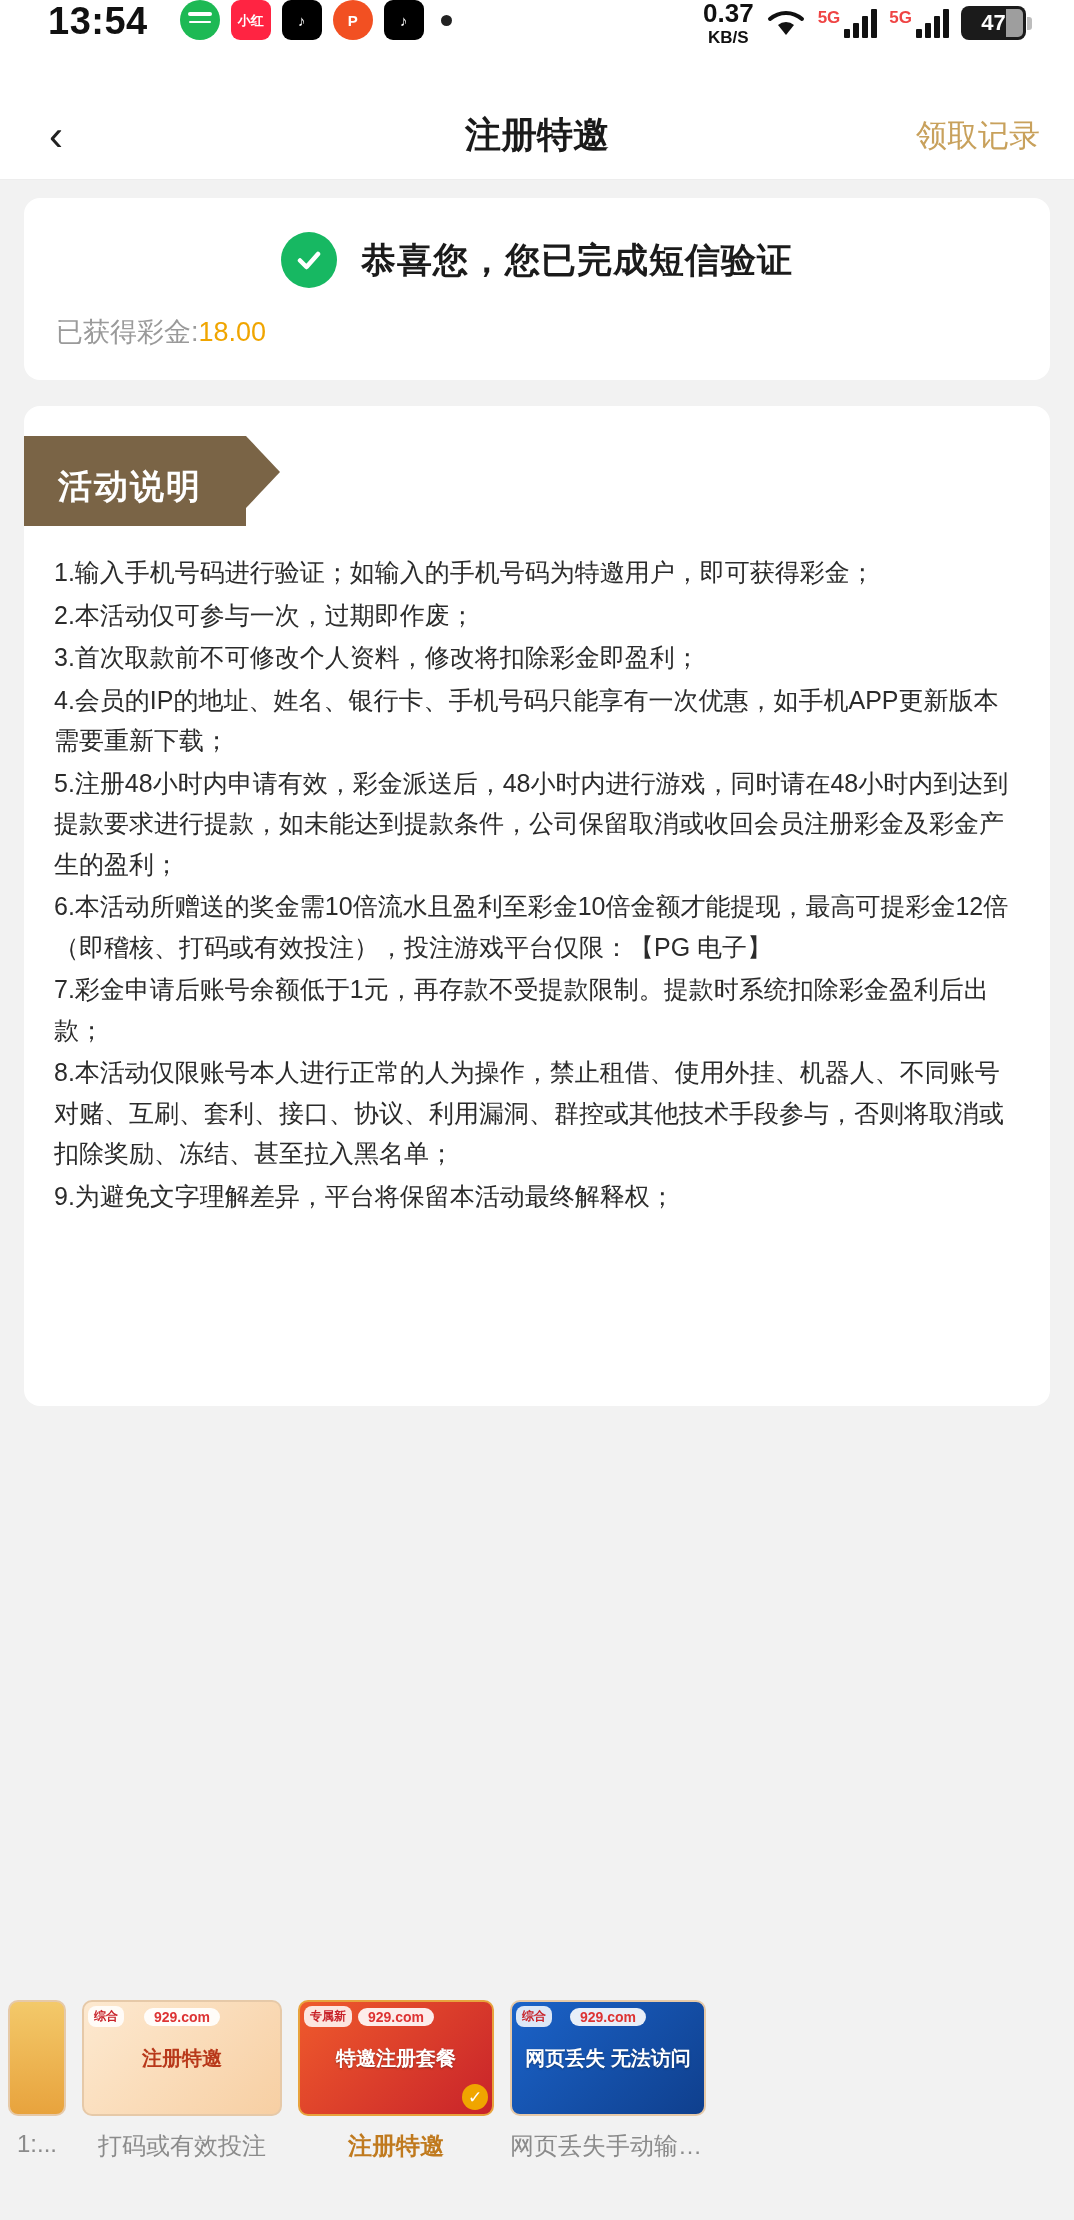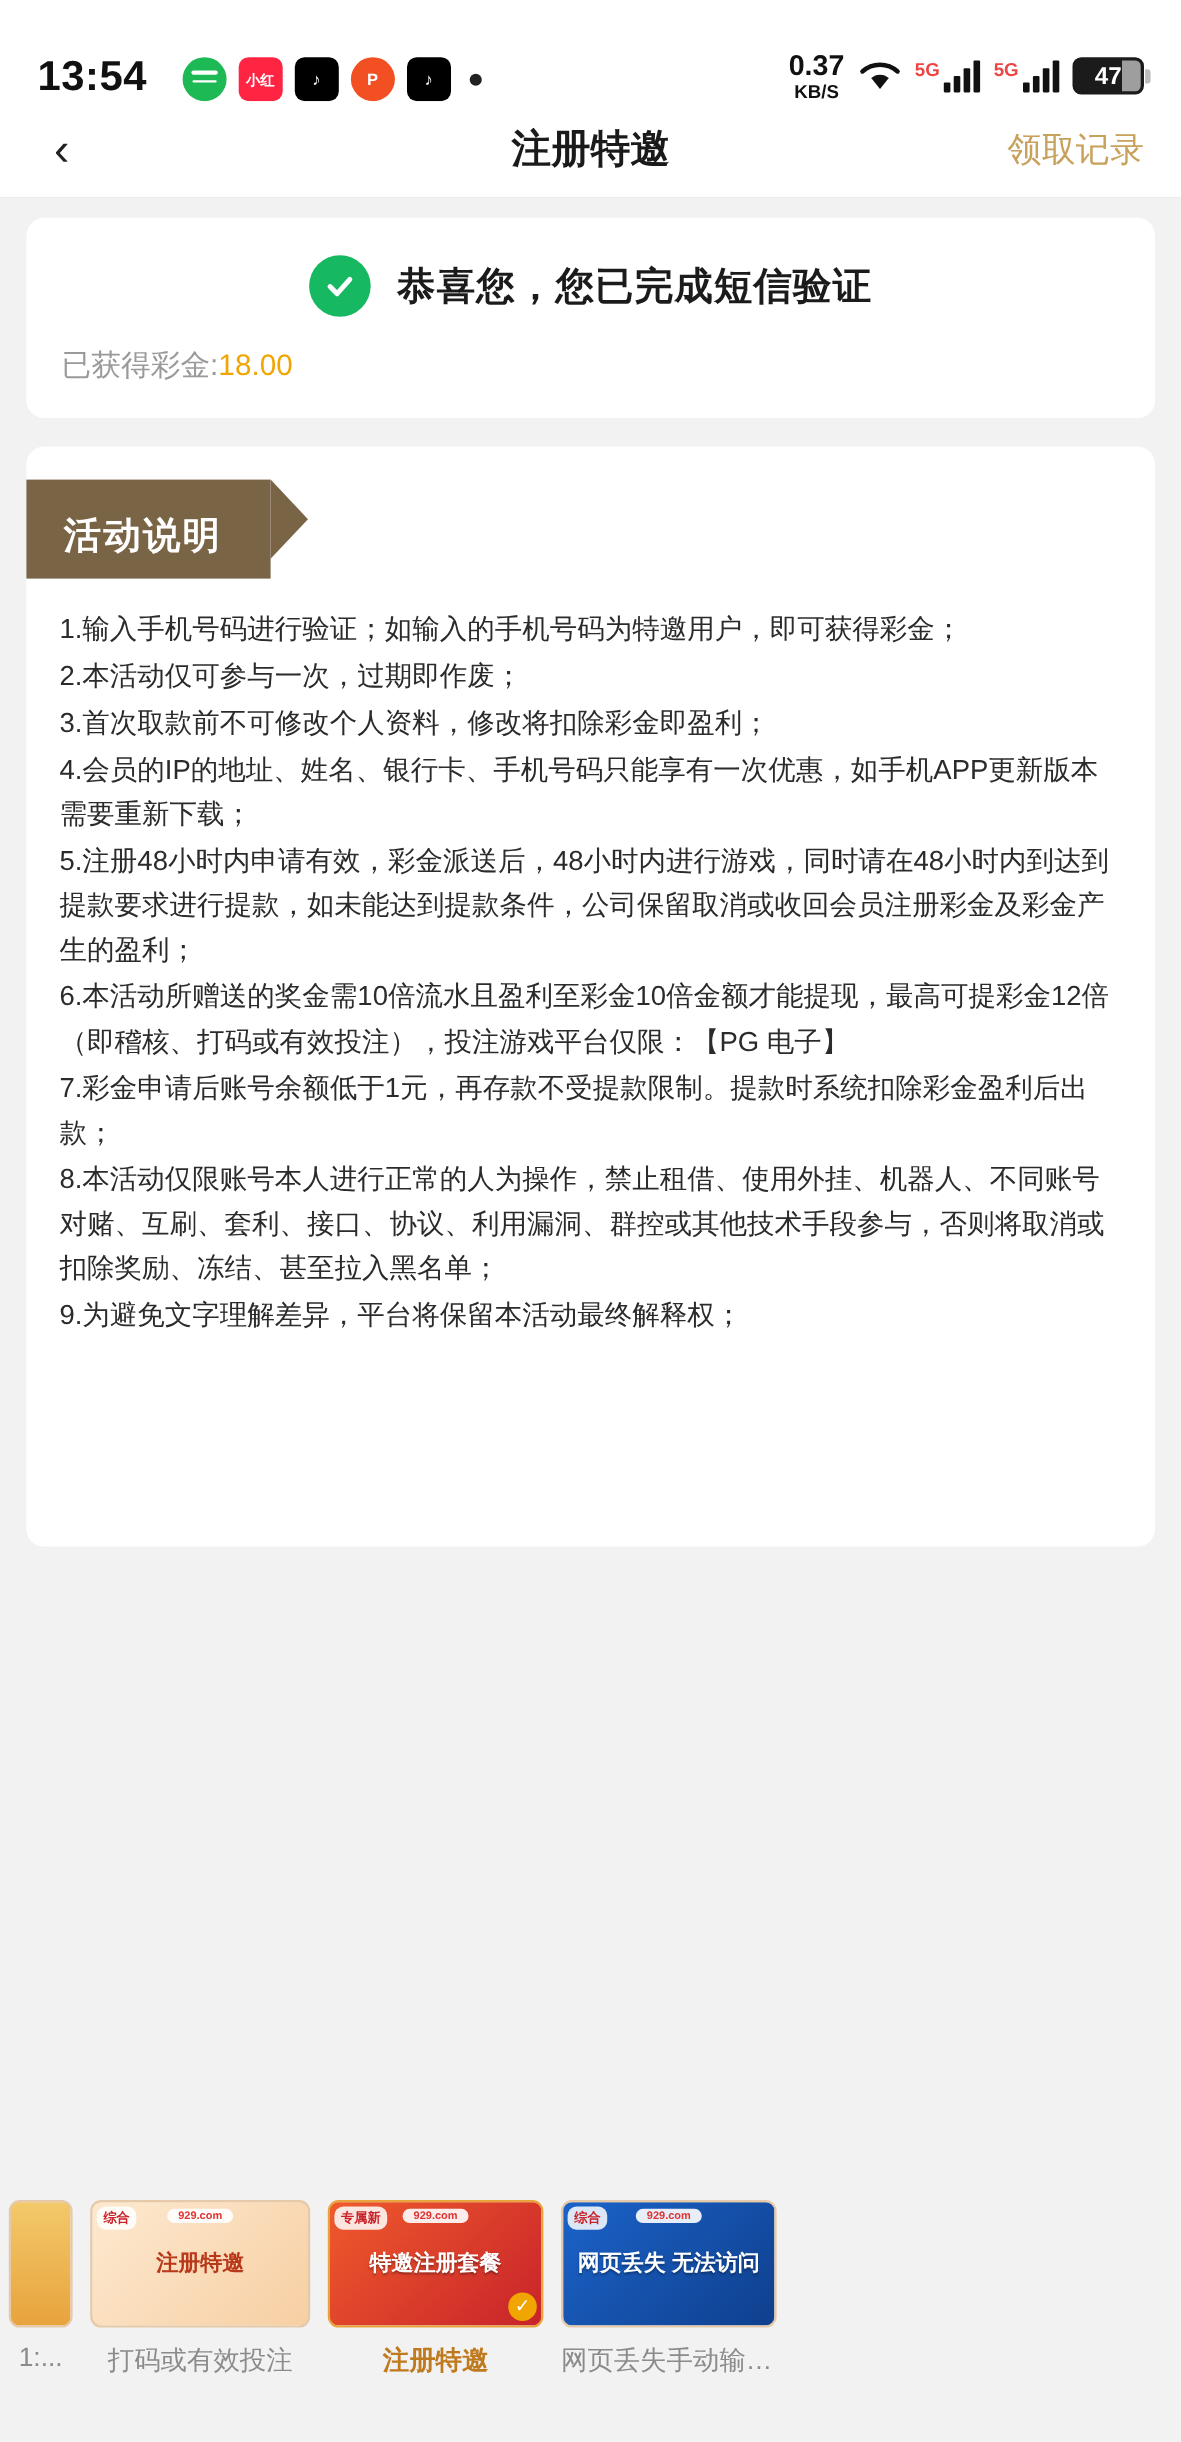--- a/index.html
+++ b/index.html
@@ -9,22 +9,22 @@
     background: #f2f2f2;
     font-family: "Liberation Sans", "DejaVu Sans", sans-serif;
     overflow: hidden;
   }
 
   
   .statusbar {
     height: 92px;
     background: #ffffff;
     display: flex;
-    align-items: flex-end;
-    padding: 0 34px;
+    align-items: flex-start;
+    padding: 0 48px;
     position: relative;
   }
   .status-time {
     font-size: 38px;
     font-weight: 600;
     color: #111;
     letter-spacing: 0.5px;
   }
   .status-icons-left {
     display: flex;
@@ -248,21 +248,21 @@
     border-radius: 8px; font-weight: 700;
   }
   .thumb-title {
     color: #fff; font-size: 20px; font-weight: 800;
     text-shadow: 0 1px 2px rgba(0,0,0,.35);
     line-height: 1.25; padding: 0 6px; text-align: center;
   }
   .thumb-title.dark { color: #b8381a; text-shadow:none; }
   .domain-chip {
     position:absolute; top: 6px; left: 50%; transform: translateX(-50%);
-    background: rgba(255,255,255,.9); color:#d33; font-size: 10px;
+    background: rgba(255,255,255,.9); color:#d33; font-size: 14px;
     font-weight: 700; border-radius: 9px; padding: 1px 10px;
   }
   .tick {
     position: absolute; right: 4px; bottom: 4px;
     width: 26px; height: 26px; border-radius: 50%;
     background: #f0a500; color: #fff; font-size: 17px;
     display:flex; align-items:center; justify-content:center;
   }
 </style>
 </head>

